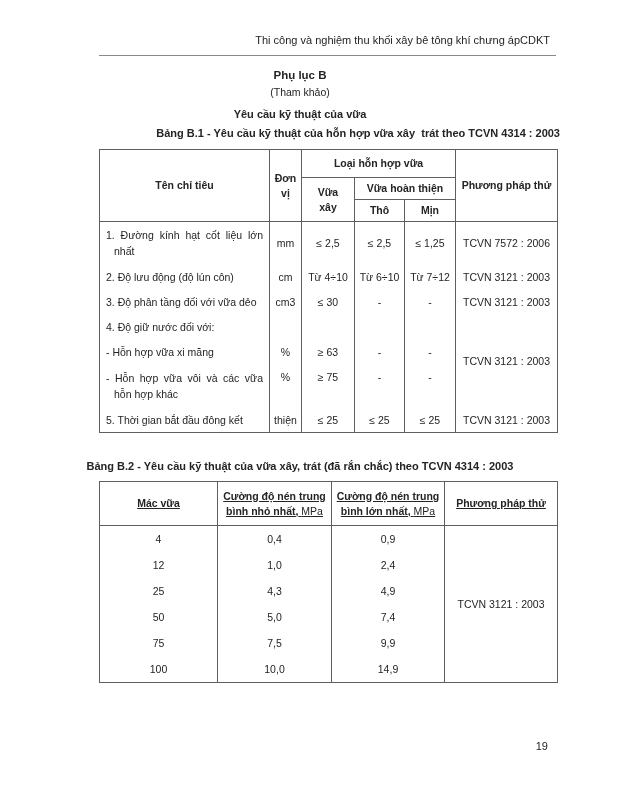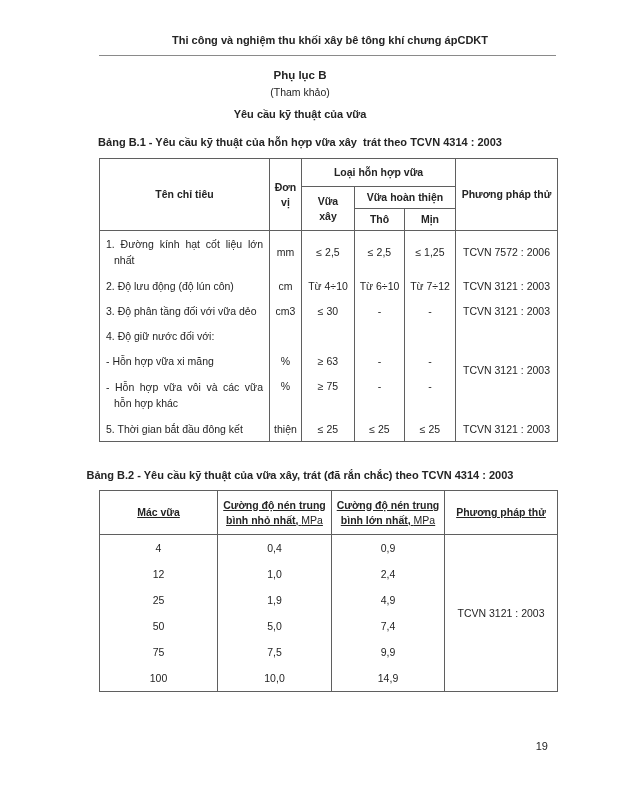--- a/index.html
+++ b/index.html
@@ -13,35 +13,35 @@
     overflow:hidden;
   }
 
   
   .doc-header {
     margin:0 62px 0 99px;
     padding-top:34px;
     padding-bottom:9px;
     border-bottom:1px solid #8a8a8a;
     display:flex;
-    justify-content:center;
+    justify-content:flex-end;
     align-items:flex-end;
     font-size:11px;
-    font-weight:bold;
+    font-weight:normal;
   }
   .doc-header .dh-title { padding-left:11px; }
   .doc-header .dh-code  { padding-right:6px; }
 
   
   .center-block { width:520px; margin-left:40px; text-align:center; }
   .appendix-label    { margin-top:13px; font-size:11.5px; font-weight:bold; }
   .appendix-note     { margin-top:5px;  font-size:10.5px; }
   .appendix-subtitle { margin-top:10px; font-size:11px; font-weight:bold; }
   .table-caption     { font-size:11px; font-weight:bold; white-space:pre-wrap; }
-  .caption-b1        { margin-top:16px; }
+  .caption-b1        { margin-top:7px;text-align:right; }
   .caption-b2        { margin-top:27px; }
 
   
   table {
     border-collapse:collapse;
     table-layout:fixed;
     margin-left:99px;
     width:458px;
     font-size:10.5px;
     color:#242424;
@@ -239,21 +239,21 @@
         <td>0,9</td>
         <td rowspan="6">TCVN 3121 : 2003</td>
       </tr>
       <tr>
         <td>12</td>
         <td>1,0</td>
         <td>2,4</td>
       </tr>
       <tr>
         <td>25</td>
-        <td>1,9</td>
+        <td>4,3</td>
         <td>4,9</td>
       </tr>
       <tr>
         <td>50</td>
         <td>5,0</td>
         <td>7,4</td>
       </tr>
       <tr>
         <td>75</td>
         <td>7,5</td>

